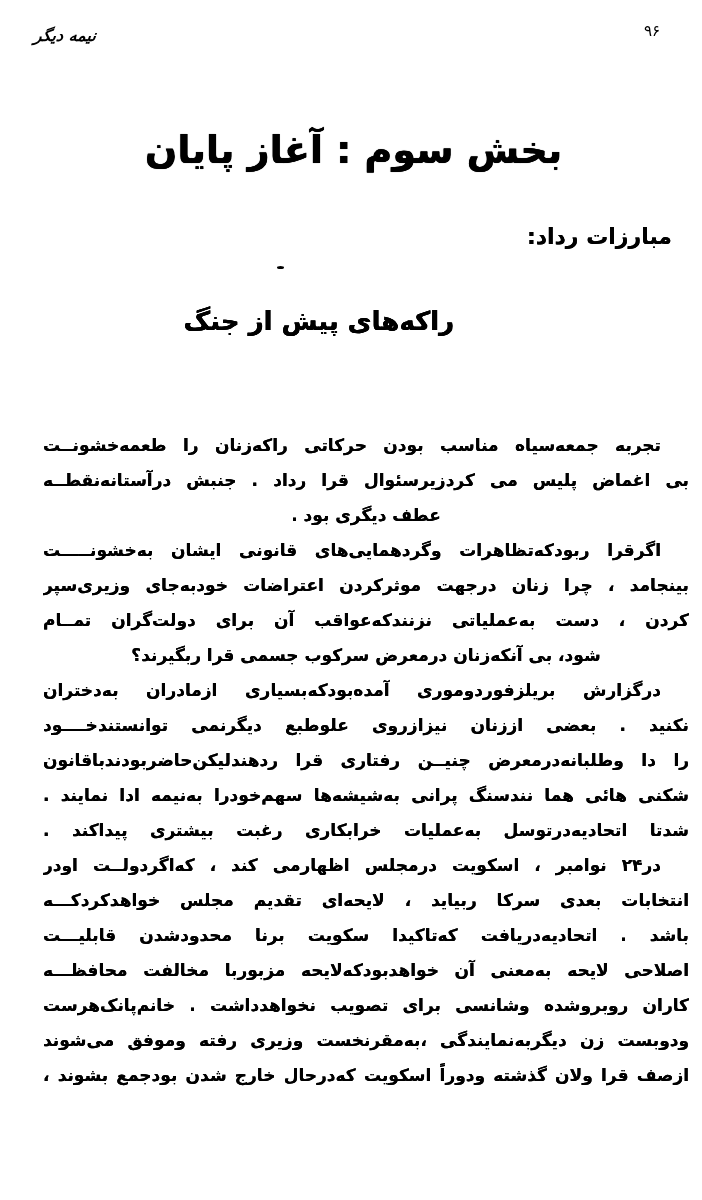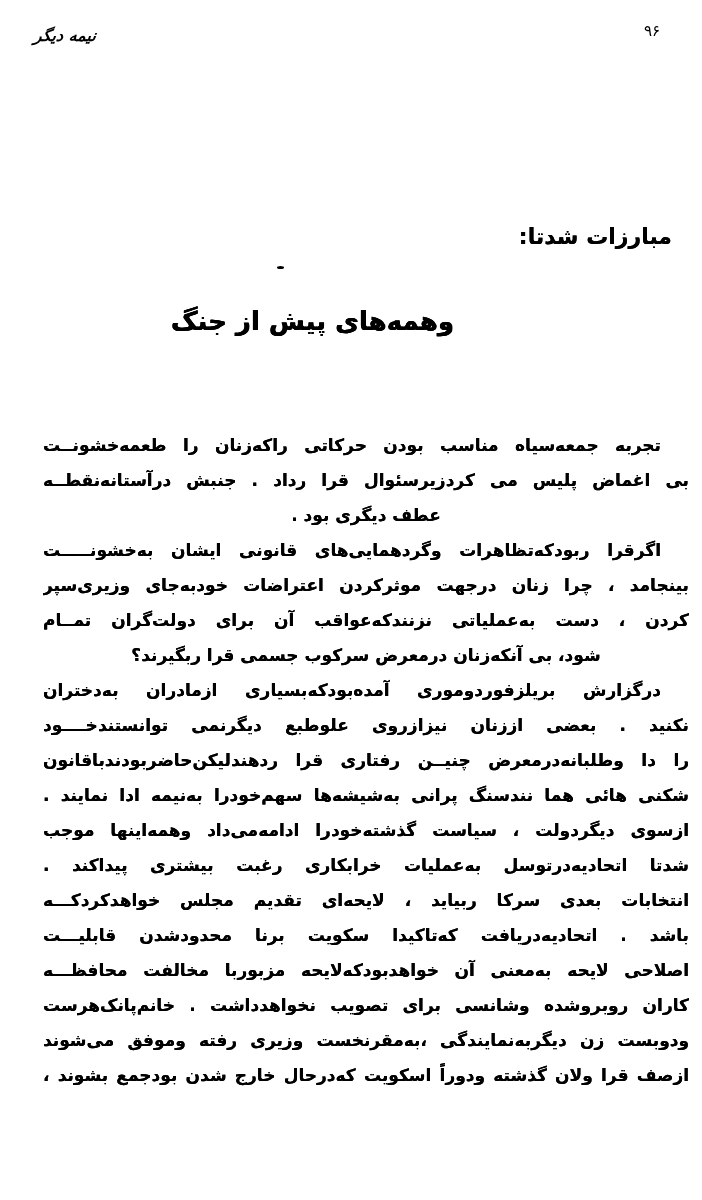--- a/index.html
+++ b/index.html
@@ -71,37 +71,38 @@
 
 <div class="page" style="background: rgb(255, 255, 255); color: rgb(0, 0, 0);">
 
   <span class="journal-title">نیمه دیگر</span>
   <span class="page-number">۹۶</span>
 
   <div class="vstrip">
     
   </div>
 
-  <h2 class="section-label">مبارزات شدتا:</h2>
-  <h3 class="chapter-subtitle">وهمه‌های پیش از جنگ</h3>
+  <h1 class="part-title">بخش سوم : آغاز پایان</h1>
+  <h2 class="section-label">مبارزات رداد:</h2>
+  <h3 class="chapter-subtitle">راکه‌های پیش از جنگ</h3>
 
   <div class="body-text" id="body-container">
       <div class="bline full first">تجربه جمعه‌سیاه مناسب بودن حرکاتی راکه‌زنان را طعمه‌خشونــت</div>
       <div class="bline full">بی اغماض پلیس می کردزیرسئوال قرا رداد . جنبش درآستانه‌نقطــه</div>
       <div class="bline">عطف دیگری بود .</div>
       <div class="bline full first">اگرقرا ربودکه‌تظاهرات وگردهمایی‌های قانونی ایشان به‌خشونـــــت</div>
       <div class="bline full">بینجامد ، چرا زنان درجهت موثرکردن اعتراضات خودبه‌جای وزیری‌سپر</div>
       <div class="bline full">کردن ، دست به‌عملیاتی نزنندکه‌عواقب آن برای دولت‌گران تمــام</div>
       <div class="bline">شود، بی آنکه‌زنان درمعرض سرکوب جسمی قرا ربگیرند؟</div>
       <div class="bline full first">درگزارش بریلزفوردوموری آمده‌بودکه‌بسیاری ازمادران به‌دختران</div>
       <div class="bline full">نکنید . بعضی اززنان نیزازروی علوطبع دیگرنمی توانستندخــــود</div>
       <div class="bline full">را دا وطلبانه‌درمعرض چنیــن رفتاری قرا ردهندلیکن‌حاضربودندباقانون</div>
       <div class="bline full">شکنی هائی هما نندسنگ پرانی به‌شیشه‌ها سهم‌خودرا به‌نیمه ادا نمایند .</div>
-      <div class="bline full">ازسوی دیگردولت ، سیاست گذشته‌خودرا ادامه‌می‌داد وهمه‌اینها موجب</div>
       <div class="bline full">شدتا اتحادیه‌درتوسل به‌عملیات خرابکاری رغبت بیشتری پیداکند .</div>
+      <div class="bline full first">در۲۴ نوامبر ، اسکویت درمجلس اظهارمی کند ، که‌اگردولــت اودر</div>
       <div class="bline full">انتخابات بعدی سرکا ربیاید ، لایحه‌ای تقدیم مجلس خواهدکردکـــه</div>
       <div class="bline full">باشد . اتحادیه‌دریافت که‌تاکیدا سکویت برنا محدودشدن قابلیـــت</div>
       <div class="bline full">اصلاحی لایحه به‌معنی آن خواهدبودکه‌لایحه مزبوربا مخالفت محافظـــه</div>
       <div class="bline full">کاران روبروشده وشانسی برای تصویب نخواهدداشت . خانم‌پانک‌هرست</div>
       <div class="bline full">ودوبست زن دیگربه‌نمایندگی ،به‌مقرنخست وزیری رفته وموفق می‌شوند</div>
       <div class="bline full">ازصف قرا ولان گذشته ودوراً اسکویت که‌درحال خارج شدن بودجمع بشوند ،</div>
     </div>
 
   <div class="speckle sp1"></div>
 </div>

